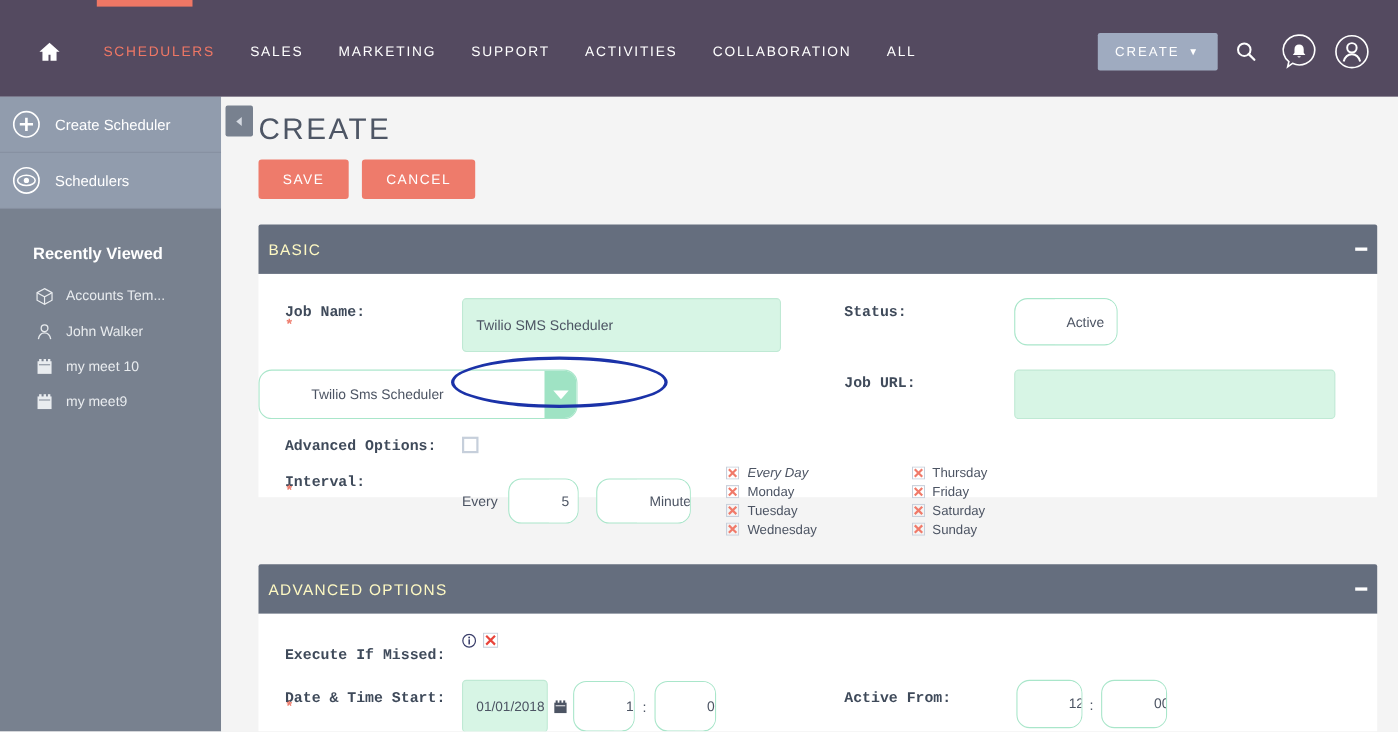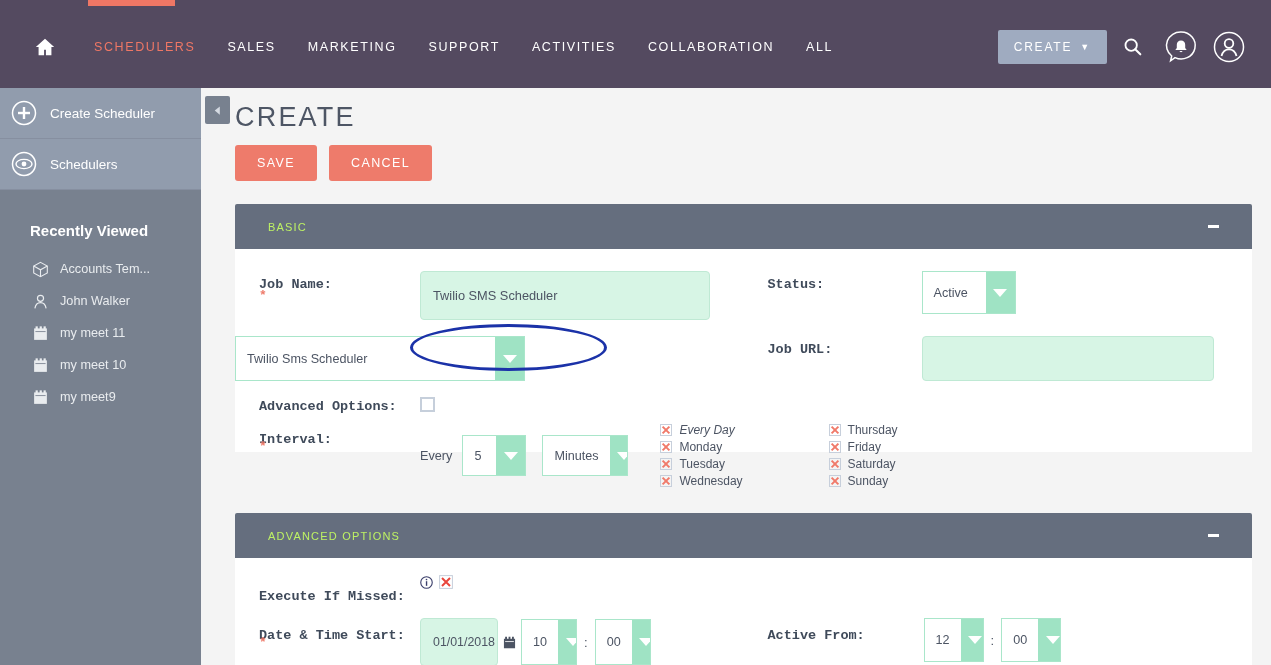--- a/index.html
+++ b/index.html
@@ -91,45 +91,45 @@
   }
   .btn-row{ position:absolute; left:34px; top:57px; display:flex; gap:12px; }
   .pbtn{
     background:#ee7b6b; color:#ffffff; border:none;
     font-size:12.5px; letter-spacing:1.4px; padding:11px 22px;
     border-radius:3px; cursor:pointer; font-family:"Liberation Sans", sans-serif;
   }
 
   .panel{ position:absolute; left:34px; width:1017px; }
   .panel-head{
-    background:#656e7e; height:45px; color:#bef264;
+    background:#656e7e; height:45px; color:#fef9c3;
     display:flex; align-items:center; justify-content:space-between;
-    padding:0 33px; font-size:11px; letter-spacing:1.2px;
+    padding:0 9px; font-size:14px; letter-spacing:1.2px;
     border-radius:2px 2px 0 0;
   }
   .panel-collapse{ width:11px; height:3px; background:#ffffff; cursor:pointer; }
   .panel-body{ background:#ffffff; }
 
   .frow{ display:flex; }
   .fcol{ width:50%; display:flex; align-items:flex-start; }
   .flabel{
     width:185px; flex:none; font-size:13.5px; color:#3f4a5a; font-weight:bold;
     padding-top:6px; padding-left:24px; position:relative;font-family:Liberation Mono, monospace;
   }
   .flabel .req{ color:#ee7b6b; position:absolute; left:24px; top:17px; font-size:13px; }
 
   .inp{
     background:#d7f5e5; border:1px solid #bfe9d4; border-radius:4px;
     height:49px; padding:0 12px; font-size:12.8px; color:#4c5463;
     display:flex; align-items:center; font-family:"Liberation Sans", sans-serif;
     outline:none;
   }
   .sel{
-    display:flex; border:1px solid #a9e6ca; border-radius:0; overflow:hidden;
-    background:#ffffff; height:41px; cursor:pointer;
+    display:flex; border:1px solid #a9e6ca; border-radius:12px; overflow:hidden;
+    background:#ffffff; height:41px; cursor:pointer;padding-left:36px;
   }
   .sel .val{ flex:1; display:flex; align-items:center; padding:0 11px; font-size:12.6px; color:#4c5463; background:#ffffff; }
   .sel .arw{ width:29px; background:#9fe3c4; display:flex; align-items:center; justify-content:center; flex:none; }
   .caret{ width:0;height:0;border-left:7px solid transparent;border-right:7px solid transparent;border-top:8px solid #ffffff; }
 
   .chkbox{ width:15px;height:15px;border:2px solid #c6cfdb;background:#ffffff;cursor:pointer; }
 
   .daycol{ display:flex; flex-direction:column; gap:1px; }
   .day{ display:flex; align-items:center; font-size:12px; color:#4c5463; cursor:pointer; height:16px; }
   .day .xb{ width:12px;height:12px; margin-right:7px; flex:none; }
@@ -224,32 +224,20 @@
     <span>Accounts Tem...</span>
   </div>
   <div class="rv-item">
     <span class="si">
       <svg width="17" height="17" viewBox="0 0 20 20">
           <circle cx="10" cy="6.3" r="3.6" fill="none" stroke="#e9ecef" stroke-width="1.4"></circle>
           <path d="M3.4 18 c0.8 -4.6 3.6 -6.6 6.6 -6.6 s5.8 2 6.6 6.6" fill="none" stroke="#e9ecef" stroke-width="1.4"></path>
         </svg>
     </span>
     <span>John Walker</span>
-  </div>
-  <div class="rv-item">
-    <span class="si">
-      <svg width="17" height="17" viewBox="0 0 20 20">
-          <rect x="2.5" y="4" width="15" height="13.5" fill="#e9ecef"></rect>
-          <rect x="4.2" y="1.6" width="2.6" height="3.6" fill="#e9ecef"></rect>
-          <rect x="9" y="1.6" width="2.6" height="3.6" fill="#e9ecef"></rect>
-          <rect x="13.6" y="1.6" width="2.6" height="3.6" fill="#e9ecef"></rect>
-          <rect x="4" y="7.3" width="12" height="1" fill="#78818f"></rect>
-        </svg>
-    </span>
-    <span>my meet 11</span>
   </div>
   <div class="rv-item">
     <span class="si">
       <svg width="17" height="17" viewBox="0 0 20 20">
           <rect x="2.5" y="4" width="15" height="13.5" fill="#e9ecef"></rect>
           <rect x="4.2" y="1.6" width="2.6" height="3.6" fill="#e9ecef"></rect>
           <rect x="9" y="1.6" width="2.6" height="3.6" fill="#e9ecef"></rect>
           <rect x="13.6" y="1.6" width="2.6" height="3.6" fill="#e9ecef"></rect>
           <rect x="4" y="7.3" width="12" height="1" fill="#78818f"></rect>
         </svg>

